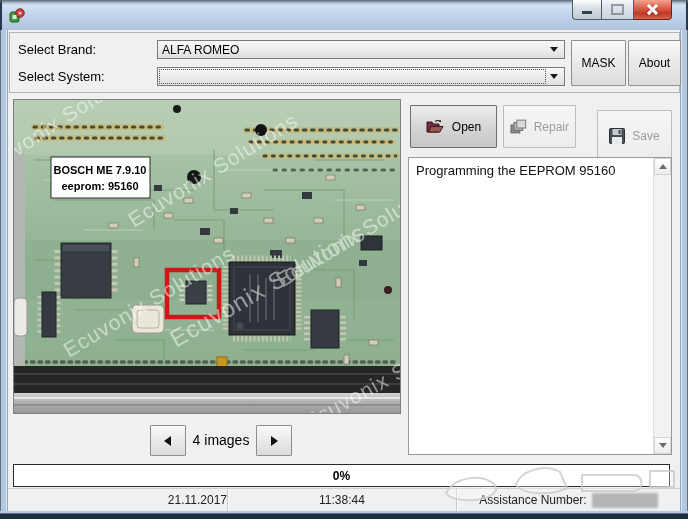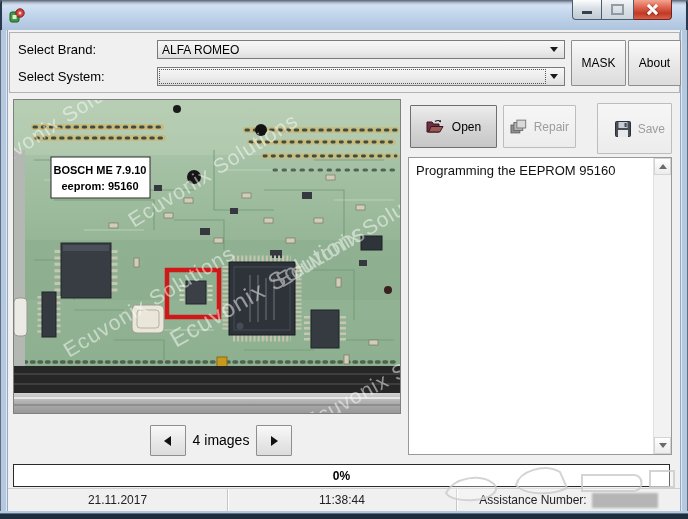--- a/index.html
+++ b/index.html
@@ -37,21 +37,21 @@
     display:flex;align-items:center;padding-left:4px;cursor:pointer;}
   .combo .arrow-zone{position:absolute;right:2px;top:1px;bottom:1px;width:16px;display:flex;align-items:center;justify-content:center;}
   .tri-down{width:0;height:0;border:4px solid transparent;border-top:5px solid #1a1a1a;margin-top:4px;}
   .combo.focused:after{content:"";position:absolute;left:1px;top:1px;right:18px;bottom:1px;border:1px dotted #555;pointer-events:none;}
   .push-btn{position:absolute;box-sizing:border-box;border:1px solid #8e8e8e;border-radius:1px;
     background:linear-gradient(#f9f9f9,#e9e9e9 50%,#dcdcdc);font-size:12px;color:#000;
     display:flex;align-items:center;justify-content:center;cursor:pointer;font-family:"Liberation Sans",sans-serif;}
   
   .btn-open{left:410px;top:105px;width:87px;height:43px;background:linear-gradient(#ededed,#d6d6d6 50%,#c6c6c6);border-color:#6f6f6f;gap:7px;}
   .btn-repair{left:503px;top:105px;width:73px;height:43px;border-color:#bdbdbd;color:#9d9d9d;gap:6px;background:linear-gradient(#f6f6f6,#ececec);}
-  .btn-save{left:597px;top:103px;width:75px;height:51px;border-color:#bdbdbd;color:#9d9d9d;gap:7px;background:linear-gradient(#f6f6f6,#ececec);justify-content:flex-end;}
+  .btn-save{left:597px;top:110px;width:75px;height:51px;border-color:#bdbdbd;color:#9d9d9d;gap:7px;background:linear-gradient(#f6f6f6,#ececec);}
   
   .log{position:absolute;left:408px;top:157px;width:264px;height:298px;box-sizing:border-box;background:#fff;border:1px solid #999;}
   .log-text{position:absolute;left:7px;top:5px;right:24px;font-size:13px;color:#111;}
   .scrollbar{position:absolute;right:0;top:0;width:17px;height:100%;background:#f2f2f2;border-left:1px solid #e0e0e0;}
   .sb-btn{position:absolute;left:0;width:17px;height:17px;box-sizing:border-box;border:1px solid #d4d4d4;background:linear-gradient(#fefefe,#ececec);display:flex;align-items:center;justify-content:center;cursor:pointer;}
   .sb-up{top:0;} .sb-down{bottom:0;}
   .tri-up-s{width:0;height:0;border:4px solid transparent;border-bottom:5px solid #6b6b6b;margin-bottom:4px;}
   .tri-down-s{width:0;height:0;border:4px solid transparent;border-top:5px solid #6b6b6b;margin-top:4px;}
   
   .pcb-wrap{position:absolute;left:13px;top:99px;width:386px;height:313px;border:1px solid #7f7f7f;}
@@ -60,21 +60,21 @@
   .tri-left{width:0;height:0;border:5px solid transparent;border-right:7px solid #111;margin-right:6px;}
   .tri-right{width:0;height:0;border:5px solid transparent;border-left:7px solid #111;margin-left:6px;}
   .nav-count{position:absolute;left:186px;top:432px;width:70px;text-align:center;font-size:14px;color:#000;}
   
   .progress{position:absolute;left:13px;top:464px;width:657px;height:23px;box-sizing:border-box;border:1px solid #2a2a2a;background:#fff;
     display:flex;align-items:center;justify-content:center;font-size:12px;font-weight:bold;color:#000;}
   
   .statusbar{position:absolute;left:8px;top:489px;width:672px;height:22px;background:#f0f0f0;display:flex;
     box-shadow:0 -1px 0 #cfcfcf;font-size:12px;color:#222;}
   .sb-cell{display:flex;align-items:center;justify-content:center;box-sizing:border-box;}
-  .sb-cell.c1{width:220px;border-right:1px solid #c6c6c6;box-shadow:1px 0 0 #fff;}
+  .sb-cell.c1{width:220px;border-right:1px solid #c6c6c6;box-shadow:1px 0 0 #fff;justify-content:flex-end;}
   .sb-cell.c2{width:229px;border-right:1px solid #c6c6c6;box-shadow:1px 0 0 #fff;align-items:center;}
   .sb-cell.c3{flex:1;gap:5px;}
   .redacted{width:66px;height:15px;background:#b5b5b5;filter:blur(1px);}
   
   .haraj-mark{position:absolute;right:6px;bottom:8px;pointer-events:none;opacity:.85;}
 </style>
 </head>
 <body>
 
 <div class="window">

